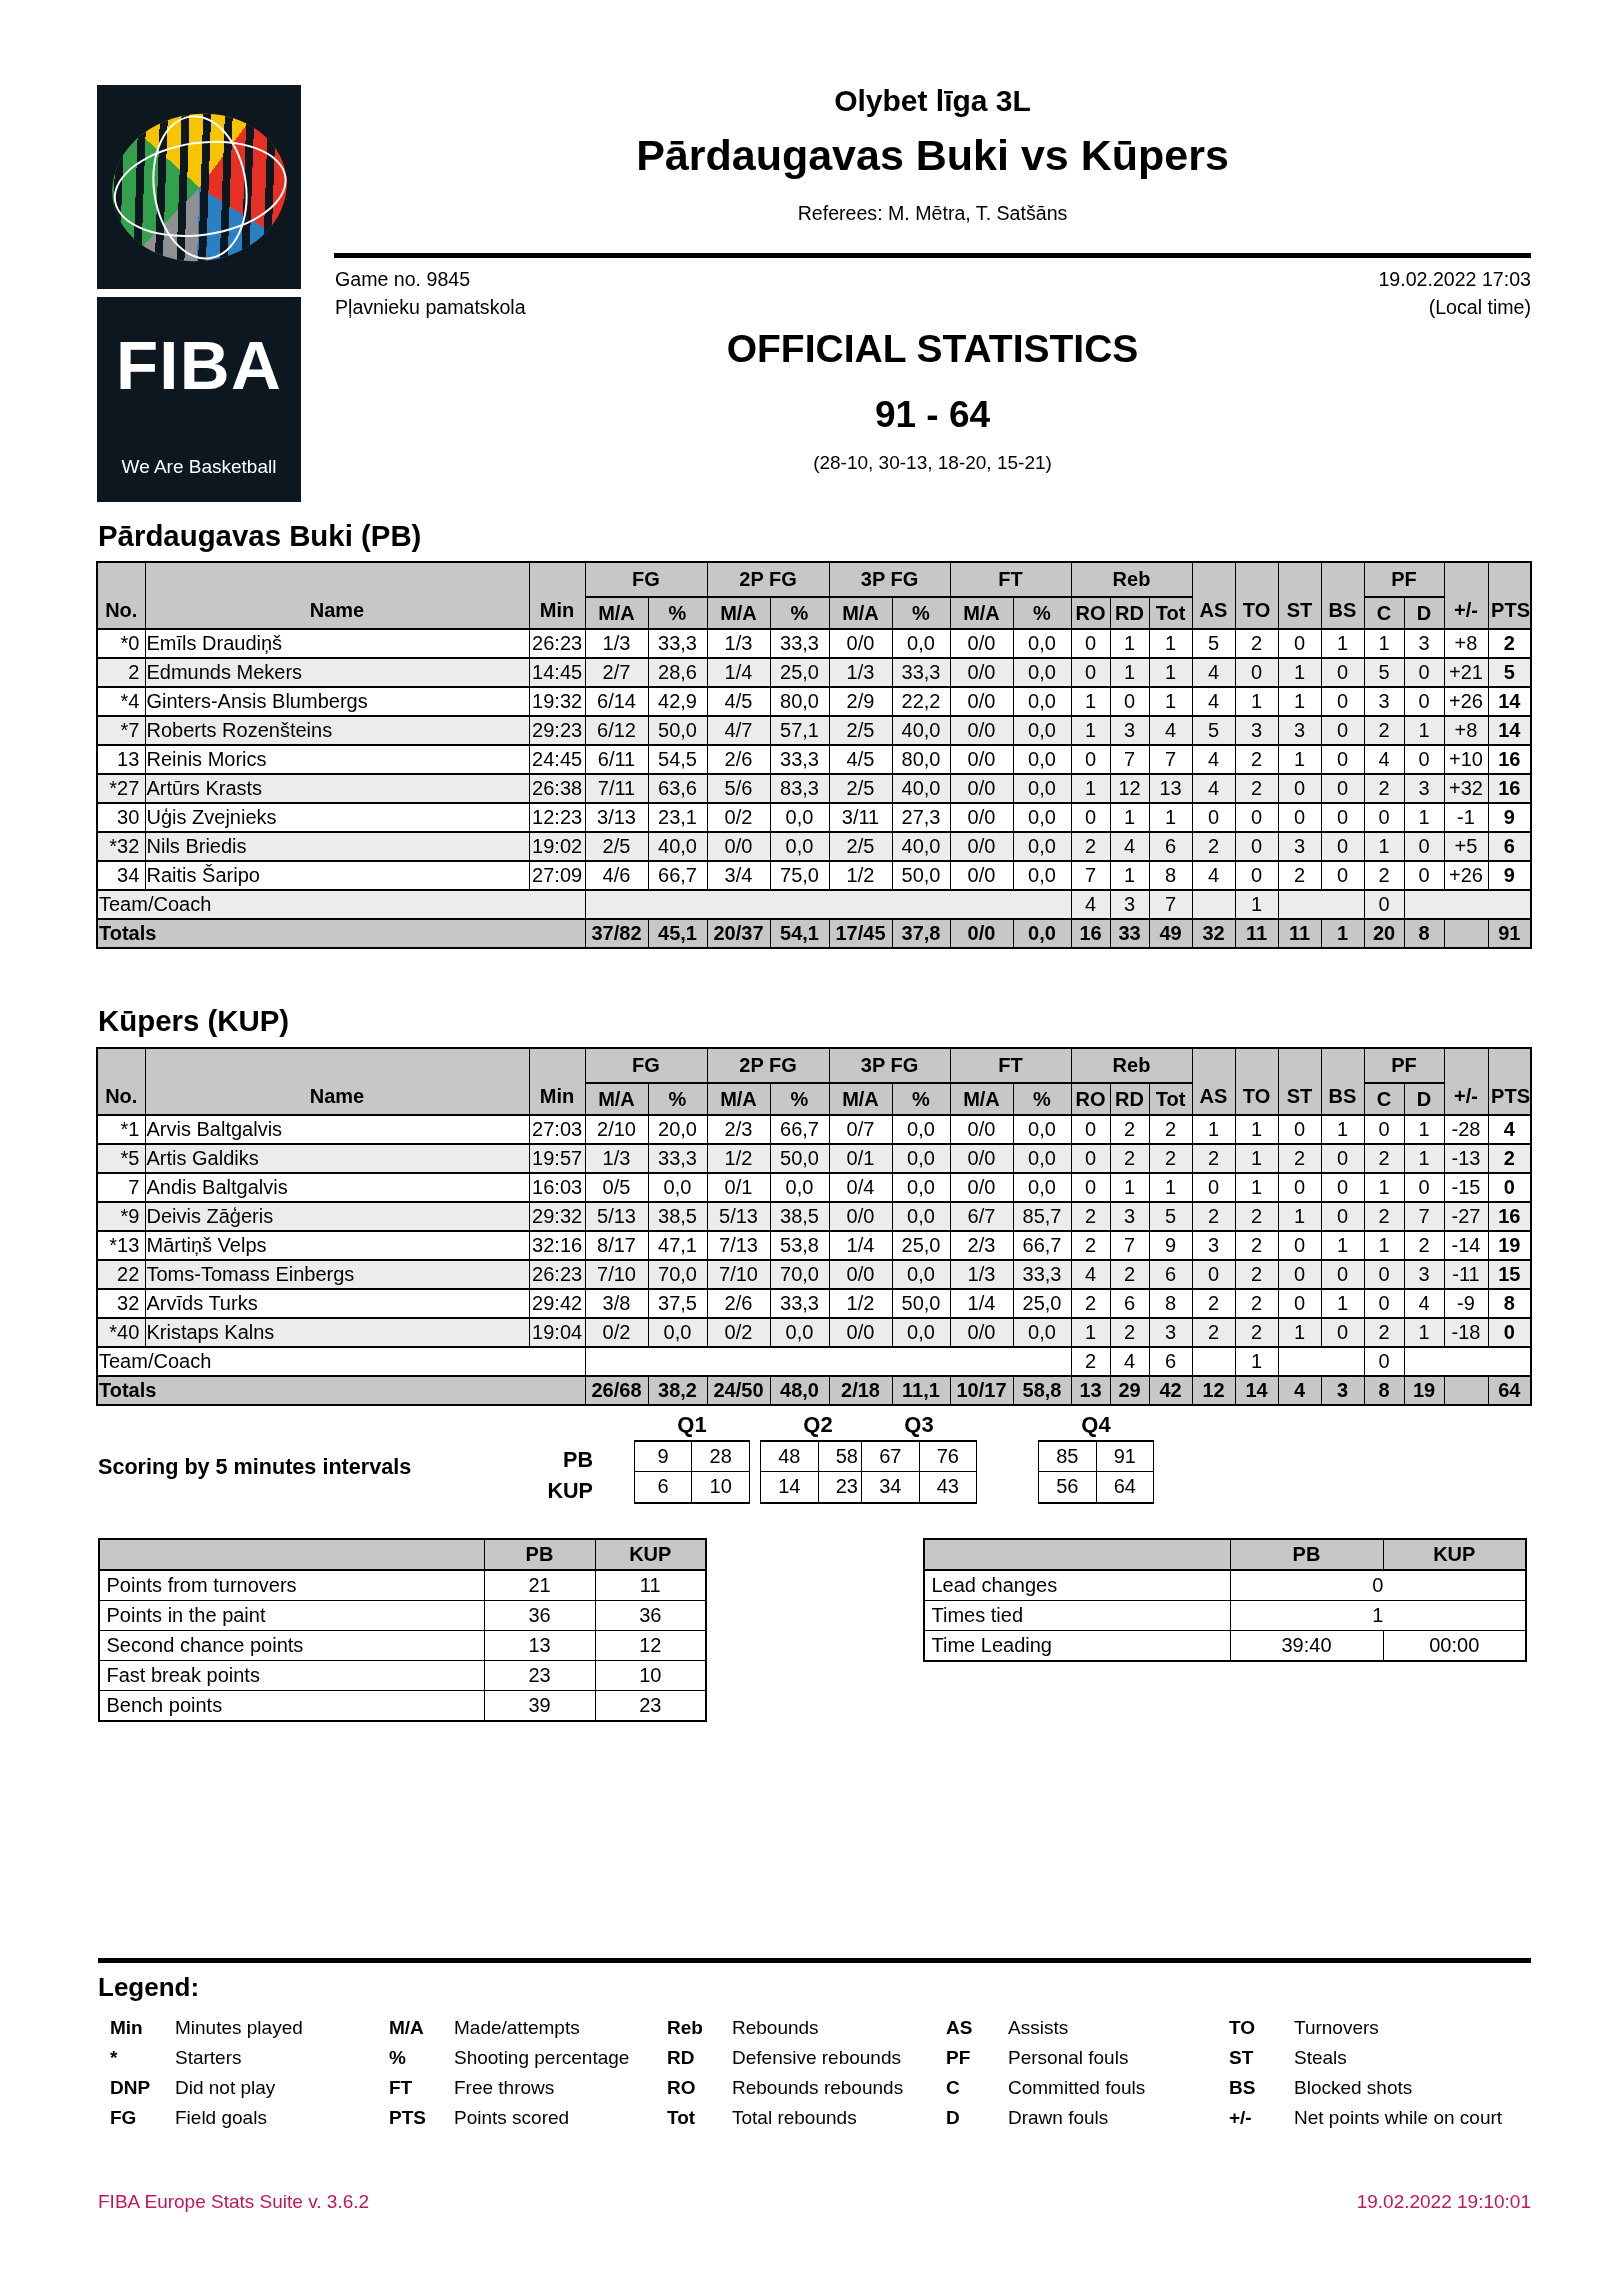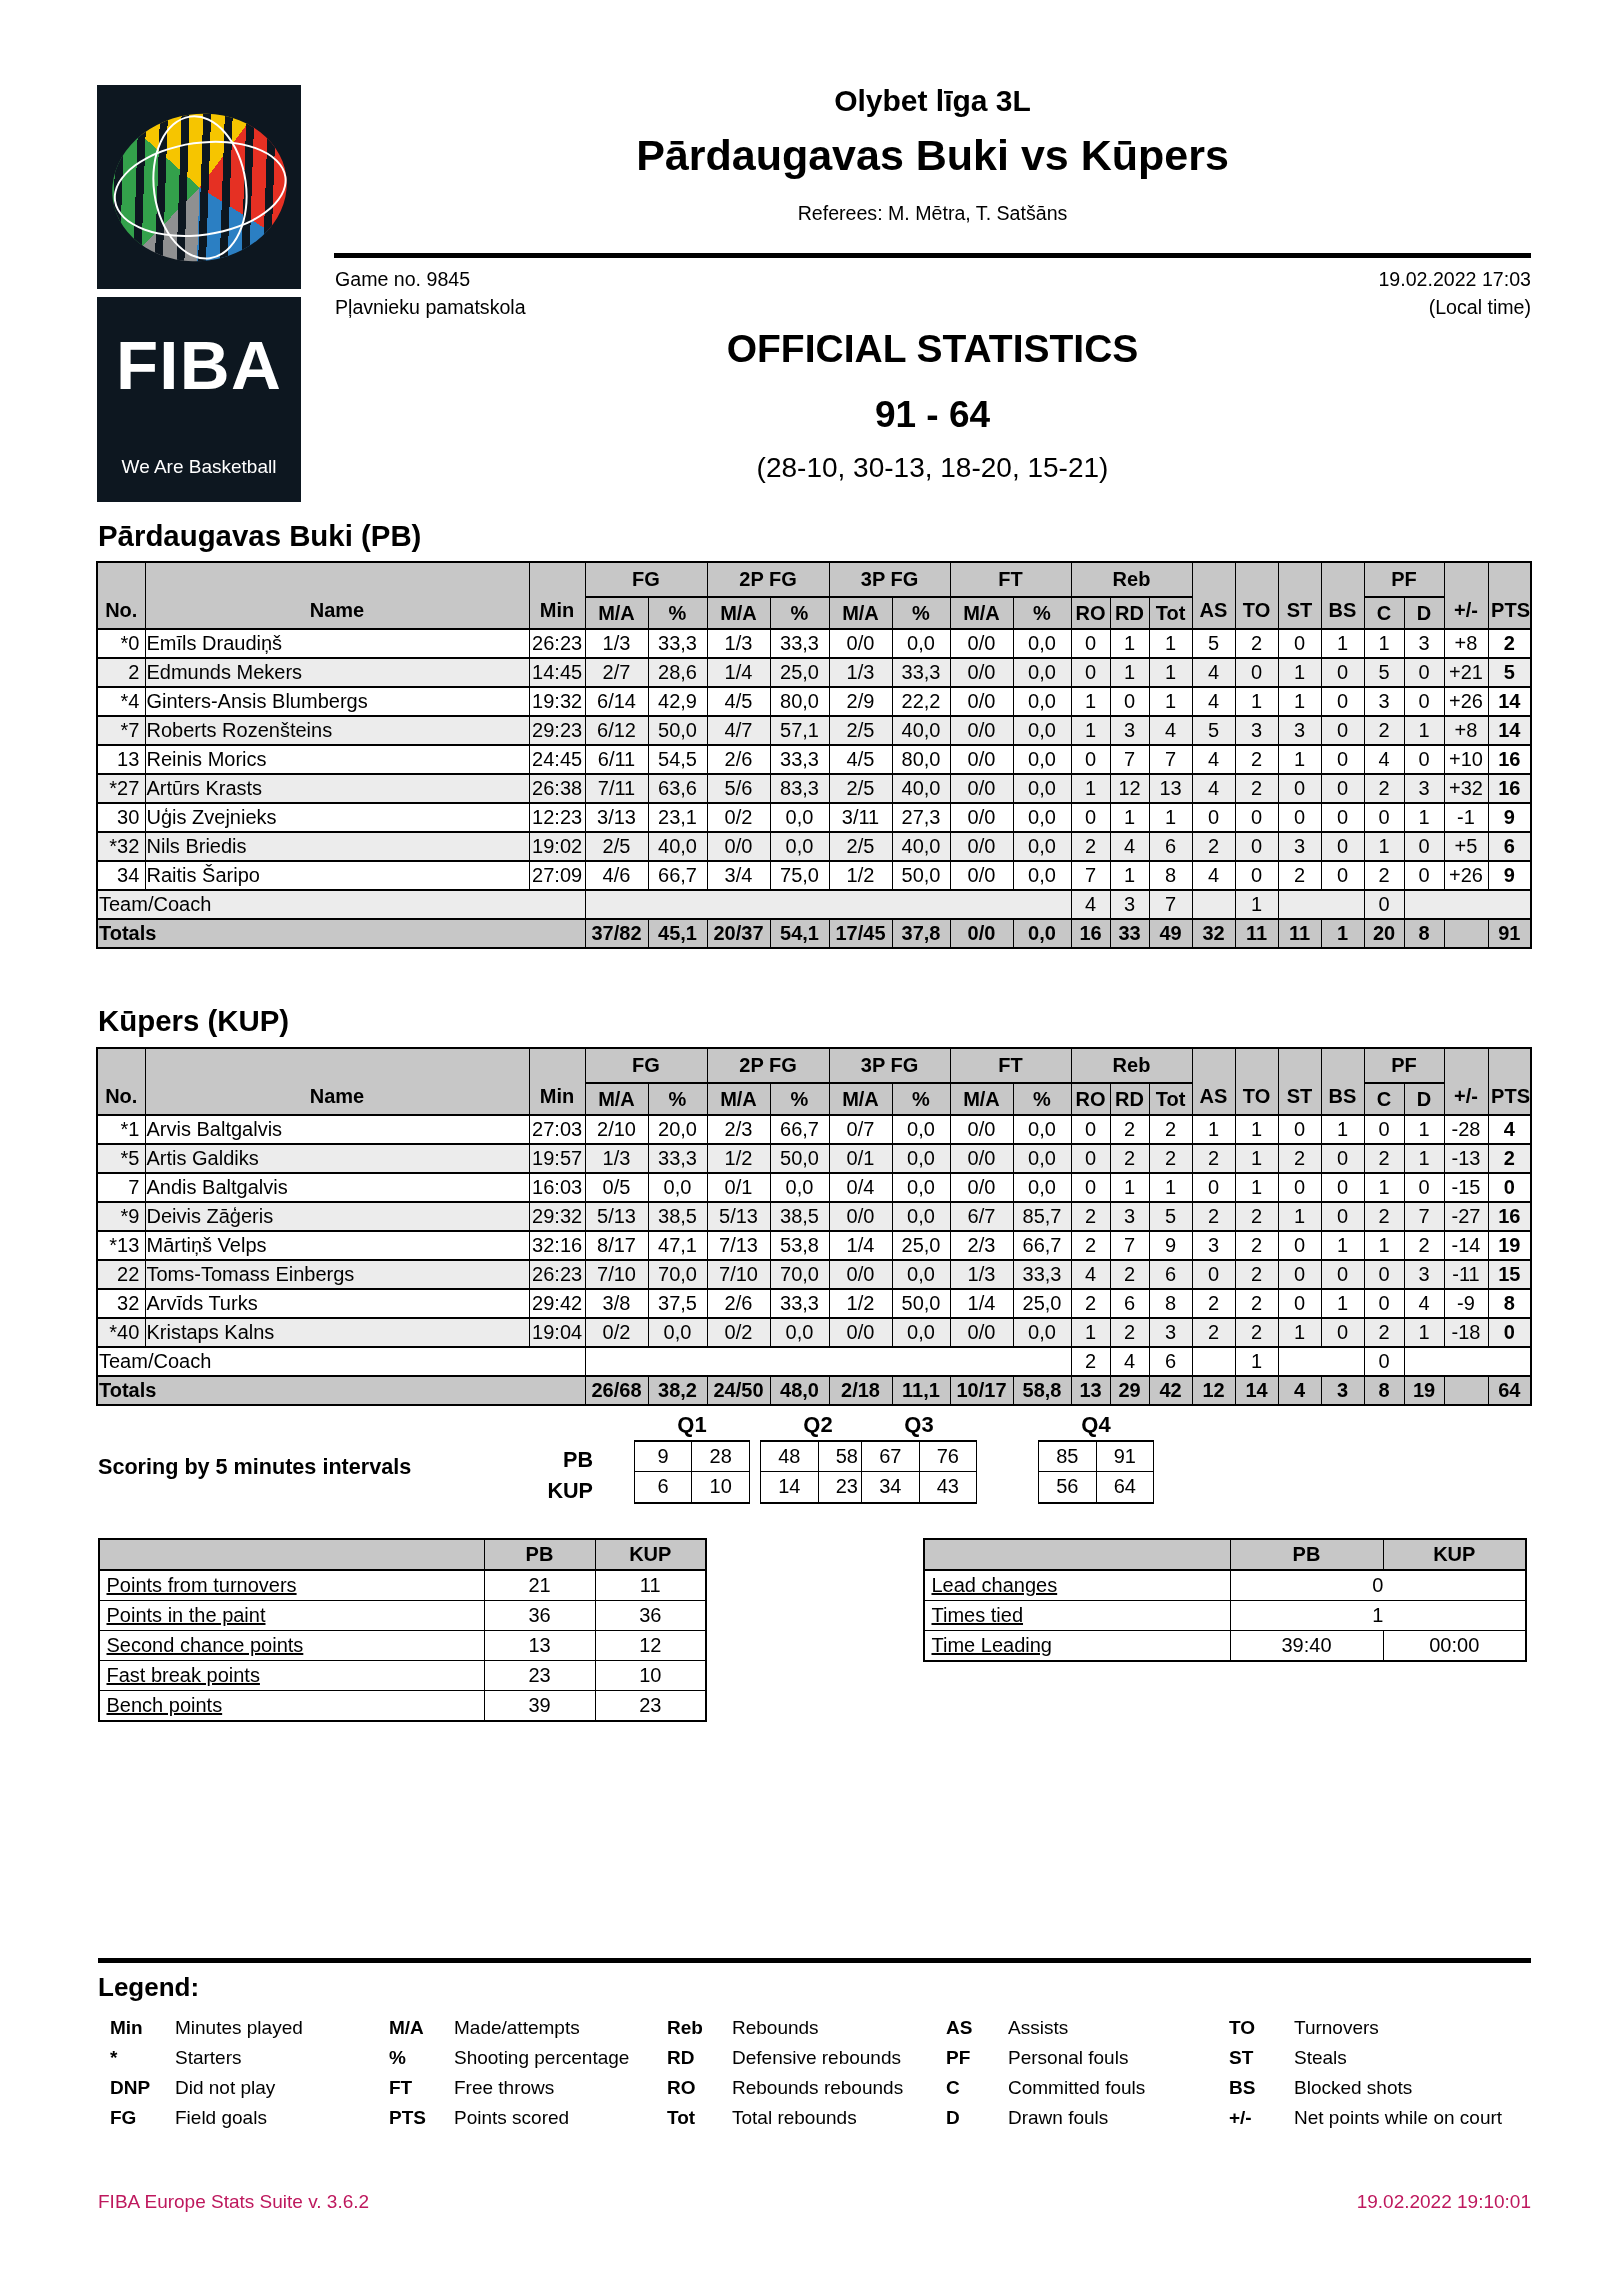--- a/index.html
+++ b/index.html
@@ -27,21 +27,21 @@
   #matchup { top:131px; font-size:43px; font-weight:bold; }
   #refs    { top:202px; font-size:19.6px; }
   .rule    { position:absolute; left:334px; width:1197px; height:4.6px; background:#000; top:253px; }
   .meta { position:absolute; font-size:19.6px; }
   #game-no { left:335px; top:268px; }
   #venue   { left:335px; top:296px; }
   #dt      { right:91px; top:268px; text-align:right; }
   #local   { right:91px; top:296px; text-align:right; }
   #title   { top:327px; font-size:39px; font-weight:bold; }
   #score   { top:394px; font-size:37px; font-weight:bold; }
-  #qscores { top:452px; font-size:28px; }
+  #qscores { top:452px; font-size:19px; }
 
   
   .team-title { position:absolute; left:98px; font-size:29.4px; font-weight:bold; }
   #t1-title { top:519px; }
   #t2-title { top:1004px; }
   .stat { position:absolute; left:96px; width:1435px; border-collapse:collapse; table-layout:fixed; font-size:20px; border:2px solid #000; }
   #table-pb  { top:561px; }
   #table-kup { top:1047px; }
   .stat th, .stat td { border:1.3px solid #000; padding:0 2.6px; text-align:center; white-space:nowrap; overflow:hidden; height:27px; }
   .stat td { border-top-width:2px; border-bottom-width:2px; }
@@ -67,21 +67,21 @@
   .iv-qlabel { font-size:22px; font-weight:bold; height:27.5px; }
   .iv-table { border-collapse:collapse; margin:0 auto; border-top:2.6px solid #000; border-bottom:2.6px solid #000; }
   .iv-table td { border:1.3px solid #000; width:56px; height:27.5px; text-align:center; font-size:20px; background:#fff; }
 
   
   .mini { position:absolute; border-collapse:collapse; table-layout:fixed; font-size:20px; border:2px solid #000; }
   #mini-left  { left:98px;  top:1538px; width:608px; }
   #mini-right { left:923px; top:1538px; width:602px; }
   .mini th, .mini td { border:1.3px solid #000; height:29px; padding:0 6.5px; white-space:nowrap; overflow:hidden; }
   .mini thead th { background:#c7c7c7; font-weight:bold; border-bottom:2px solid #000; text-align:center; }
-  .mini td.lbl { text-align:left;text-decoration:underline; }
+  .mini td.lbl { text-align:left; }
   .mini td.val { text-align:center; }
 
   
   .legend-rule { position:absolute; left:98px; top:1958px; width:1433px; height:4.6px; background:#000; }
   .legend-title { position:absolute; left:98px; top:1972px; font-size:26px; font-weight:bold; }
   .legend-grid { position:absolute; left:110px; top:2018px; width:1420px; display:grid;
     grid-template-columns:65px 214px 65px 213px 65px 214px 62px 221px 65px 1fr;
     row-gap:10.5px; font-size:19px; line-height:19.6px; }
   .lg-abbr { font-weight:bold; }
 

